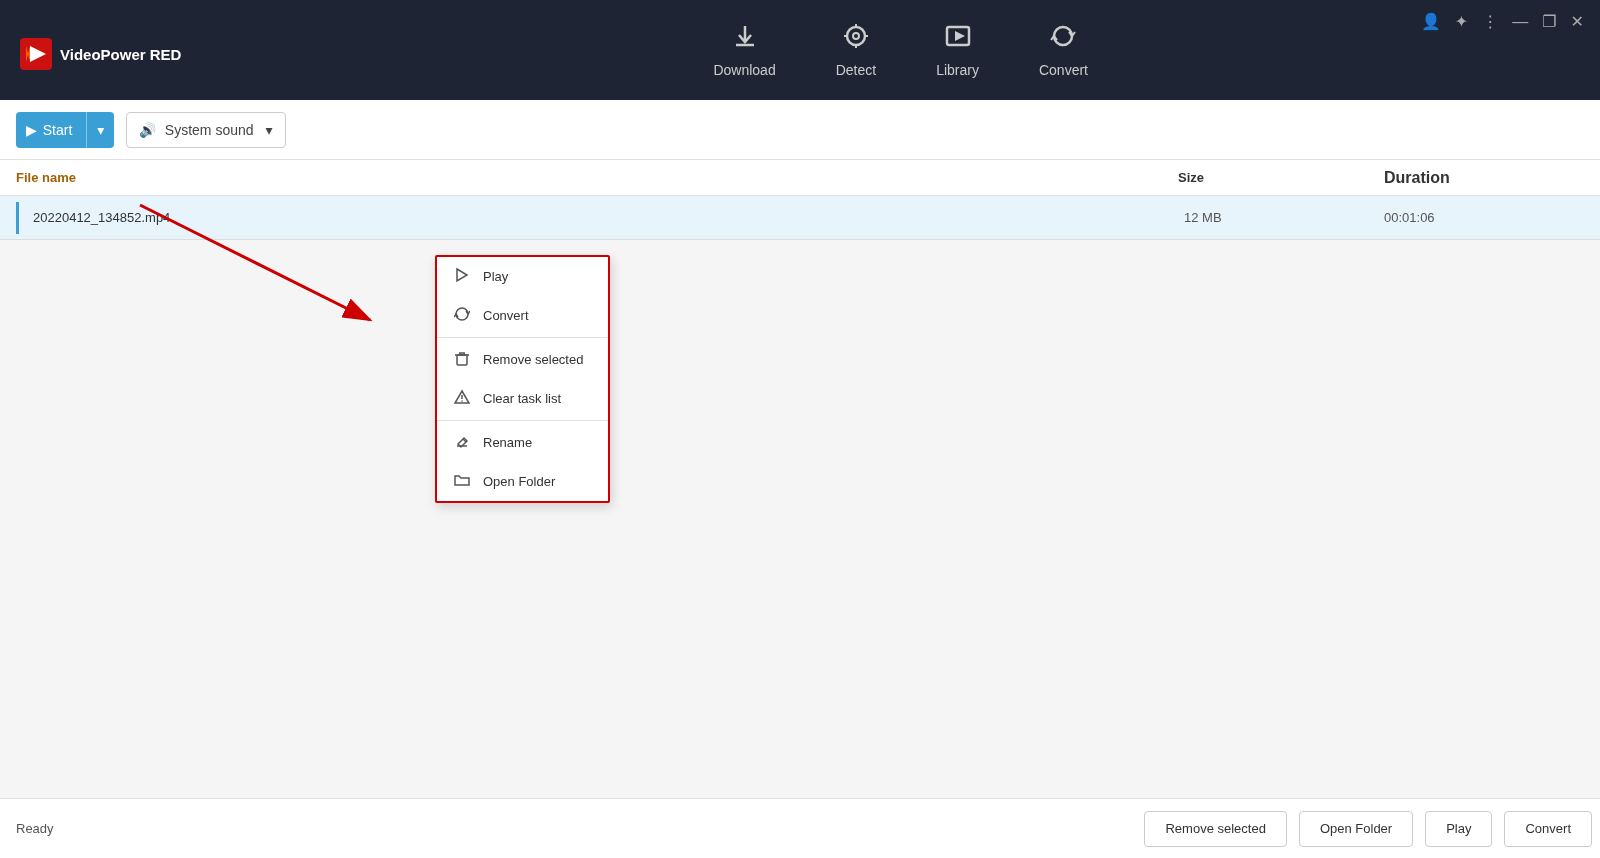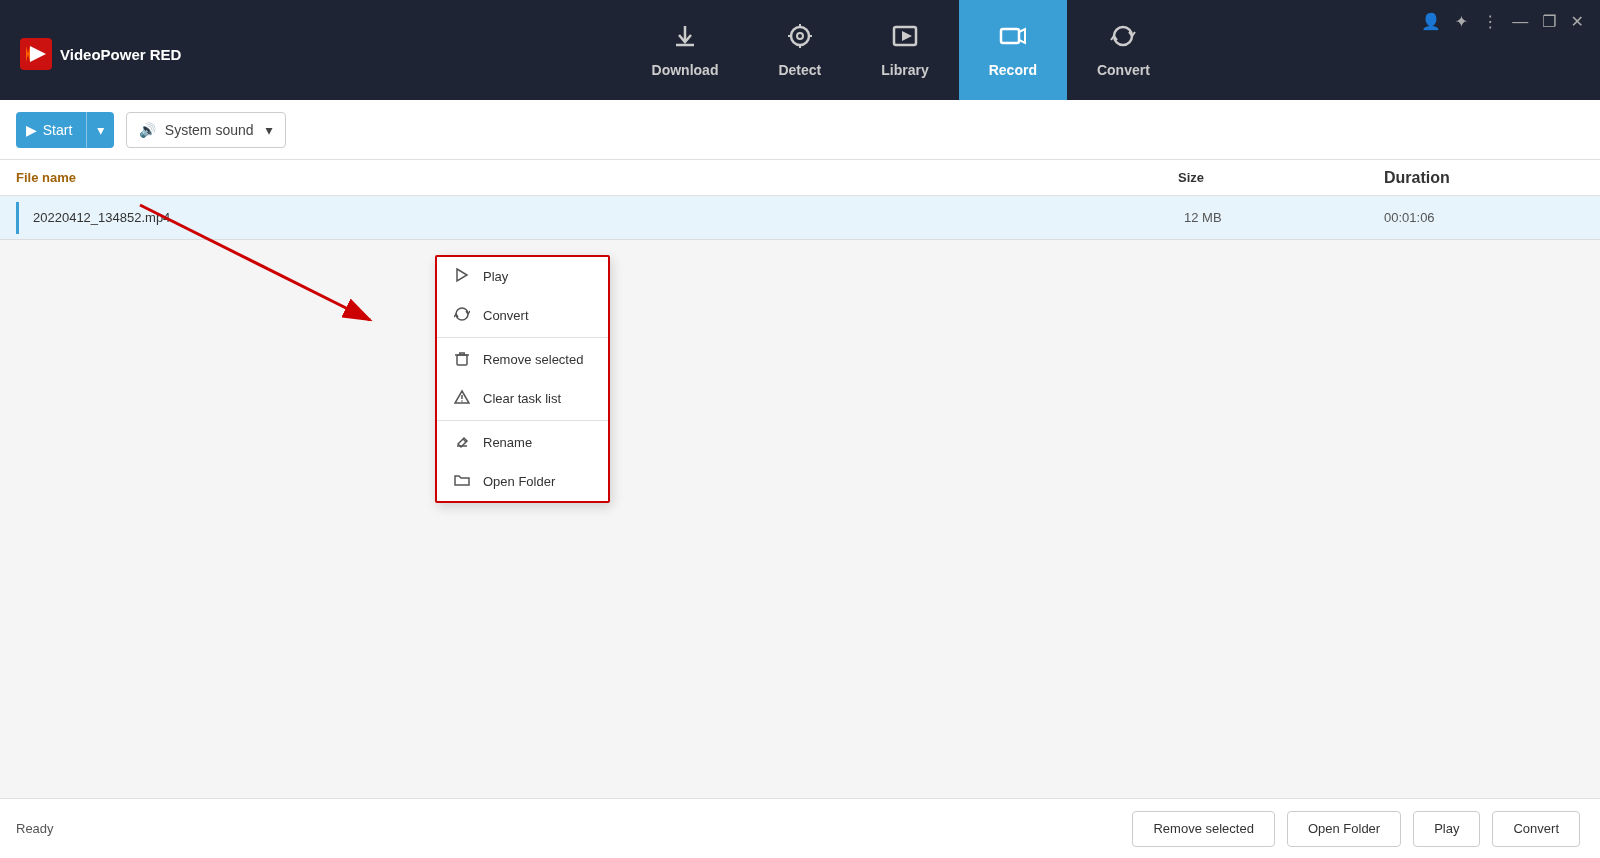--- a/index.html
+++ b/index.html
@@ -44,21 +44,20 @@
       flex-direction: column;
       align-items: center;
       justify-content: center;
       padding: 0 30px;
       height: 100%;
       color: #ccc;
       cursor: pointer;
       font-size: 14px;
       gap: 6px;
       position: relative;
-      font-weight: bold;
     }
     .nav-item.active {
       background: #3a9fd5;
       color: white;
     }
     .nav-icon {
       font-size: 22px;
     }
     .titlebar-controls-area {
       display: flex;
@@ -208,21 +207,21 @@
     
     .bottom-bar {
       position: absolute;
       bottom: 0; left: 0; right: 0;
       height: 60px;
       background: white;
       border-top: 1px solid #e0e0e0;
       display: flex;
       align-items: center;
       justify-content: flex-end;
-      padding: 0 20px;
+      padding: 0 8px;
       gap: 12px;
     }
     .bottom-status {
       position: absolute;
       left: 16px;
       font-size: 13px;
       color: #555;
     }
     .btn-bottom {
       background: white;
@@ -275,29 +274,20 @@
     </div>
     <div class="nav-item">
       <span class="nav-icon">
         <svg width="28" height="28" viewBox="0 0 28 28">
             <rect x="3" y="5" width="22" height="18" rx="2" stroke="#ccc" stroke-width="2.5" fill="none"></rect>
             <polygon points="11,9 21,14 11,19" fill="#ccc"></polygon>
           </svg>
       </span>
       <span>Library</span>
     </div>
-    <div class="nav-item active">
-      <span class="nav-icon">
-        <svg width="28" height="28" viewBox="0 0 28 28">
-            <rect x="2" y="7" width="18" height="14" rx="2" stroke="white" stroke-width="2.5" fill="none"></rect>
-            <polygon points="20,10 26,7 26,21 20,18" stroke="white" stroke-width="2" fill="none"></polygon>
-          </svg>
-      </span>
-      <span>Record</span>
-    </div>
     <div class="nav-item">
       <span class="nav-icon">
         <svg width="28" height="28" viewBox="0 0 28 28">
             <path d="M5,14 A9,9 0 0,1 23,14" stroke="#ccc" stroke-width="2.5" fill="none"></path>
             <polyline points="20,10 23,14 26,10" stroke="#ccc" stroke-width="2" fill="none"></polyline>
             <path d="M23,14 A9,9 0 0,1 5,14" stroke="#ccc" stroke-width="2.5" fill="none"></path>
             <polyline points="8,18 5,14 2,18" stroke="#ccc" stroke-width="2" fill="none"></polyline>
           </svg>
       </span>
       <span>Convert</span>

